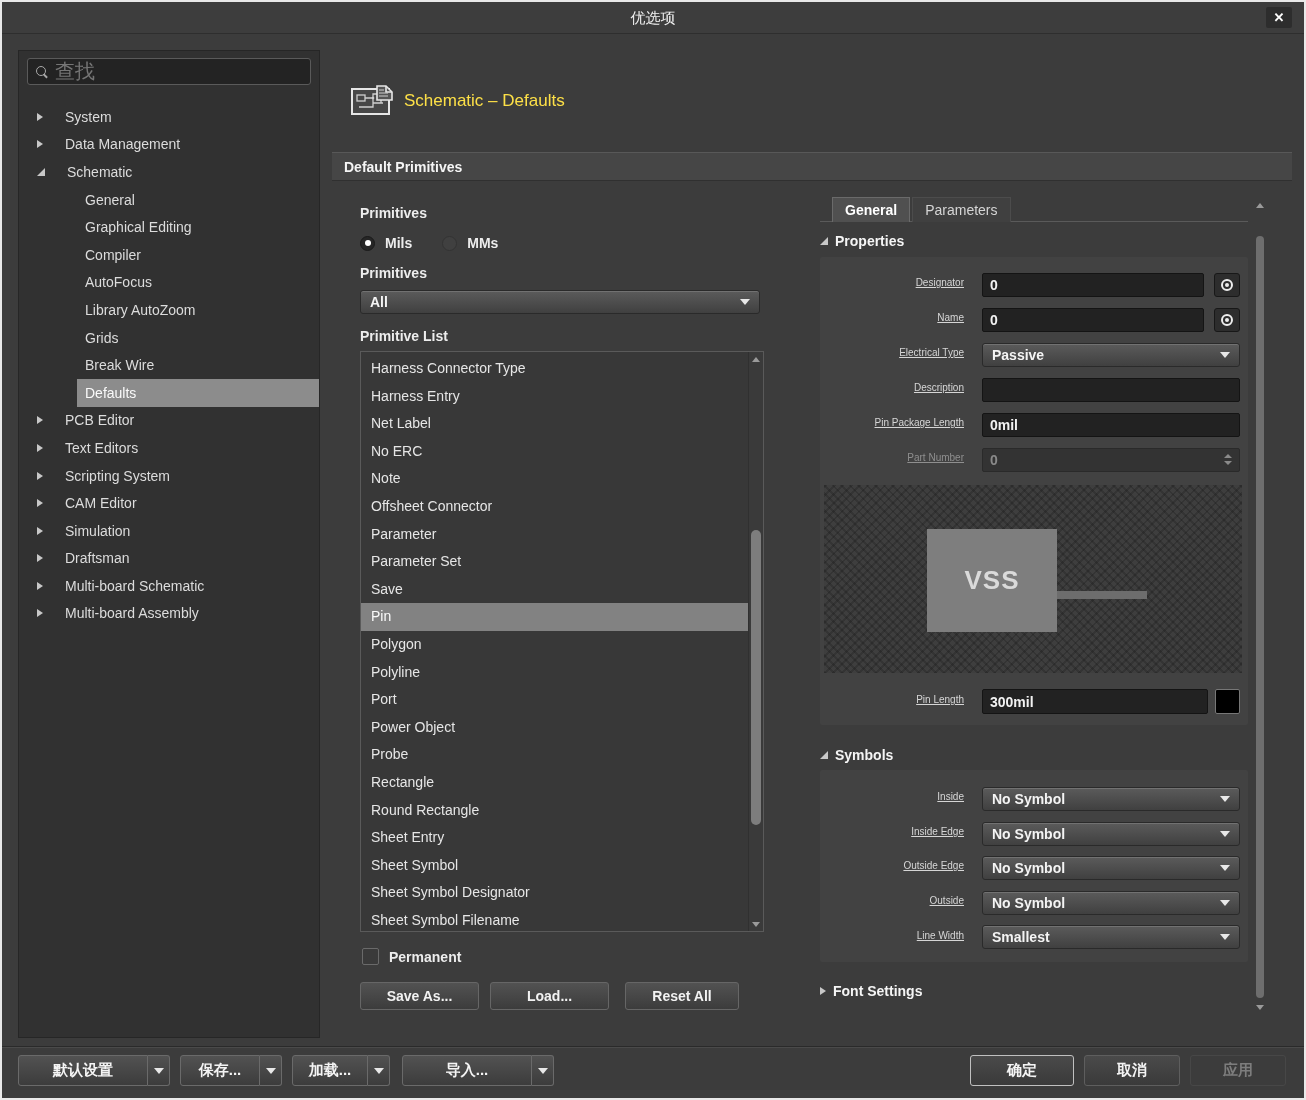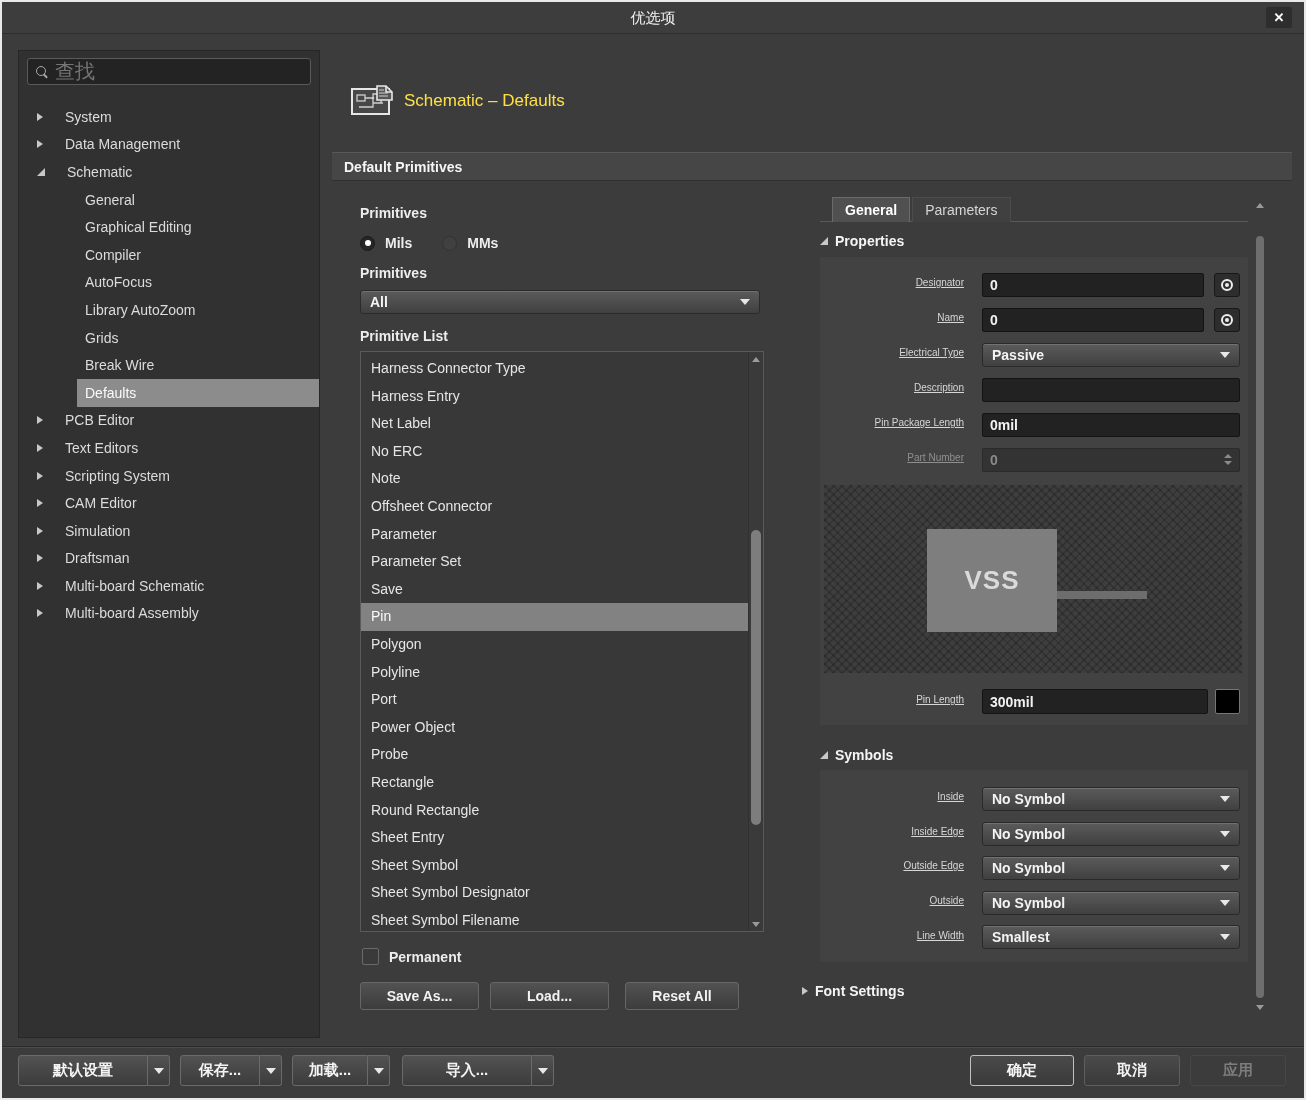--- a/index.html
+++ b/index.html
@@ -461,21 +461,21 @@
   <div class="combo" style="left:980px; top:889px; width:258px;">
     <span>No Symbol</span>
     <span class="caret"></span>
   </div>
   <div class="flabel" style="left:812px; top:928px;">Line Width</div>
   <div class="combo" style="left:980px; top:923px; width:258px;">
     <span>Smallest</span>
     <span class="caret"></span>
   </div>
 
-  <div class="sect" style="left:800px; top:981px;">
+  <div class="sect" style="left:818px; top:981px;">
     <span class="tri-col"></span>
     <span>Font Settings</span>
   </div>
 
   <div class="vscroll rscroll" style="background:transparent; border:none;">
     <div class="up">
         <span class="tri-up"></span>
       </div>
     <div class="thumb" style="top:38px; height:762px;"></div>
     <div class="down">

